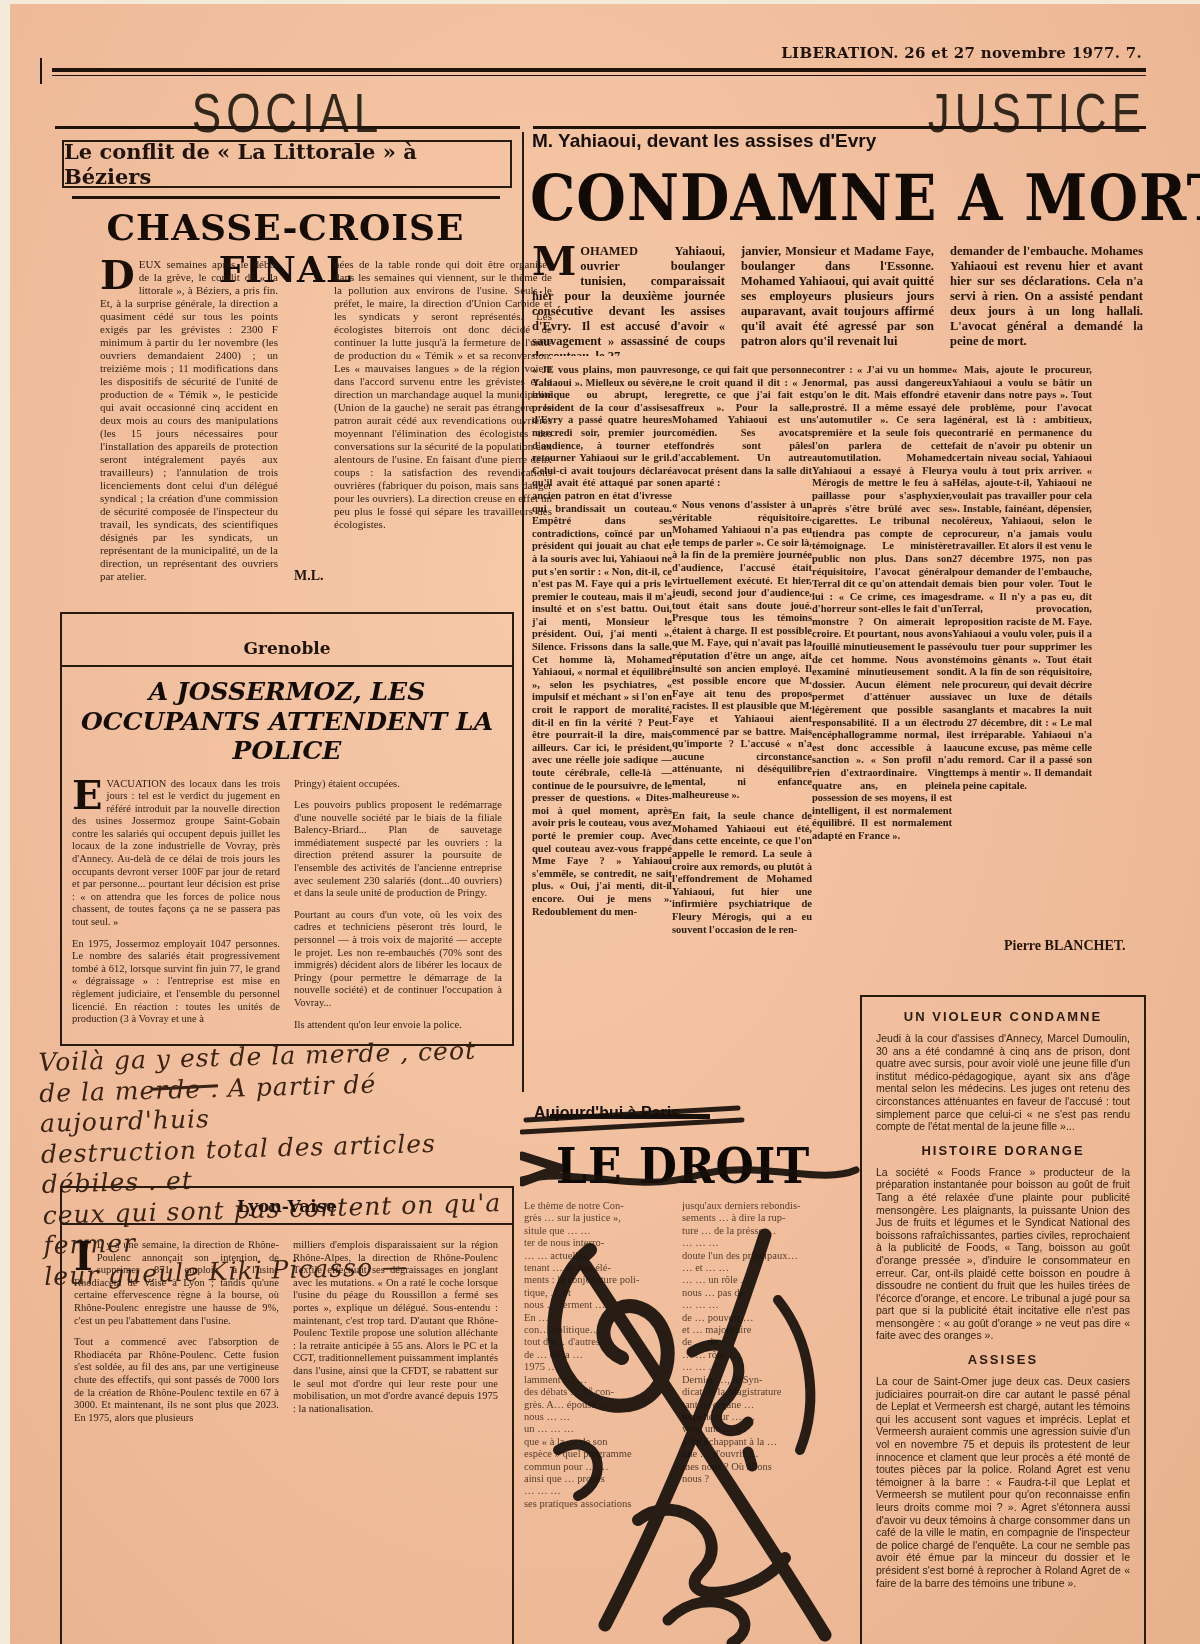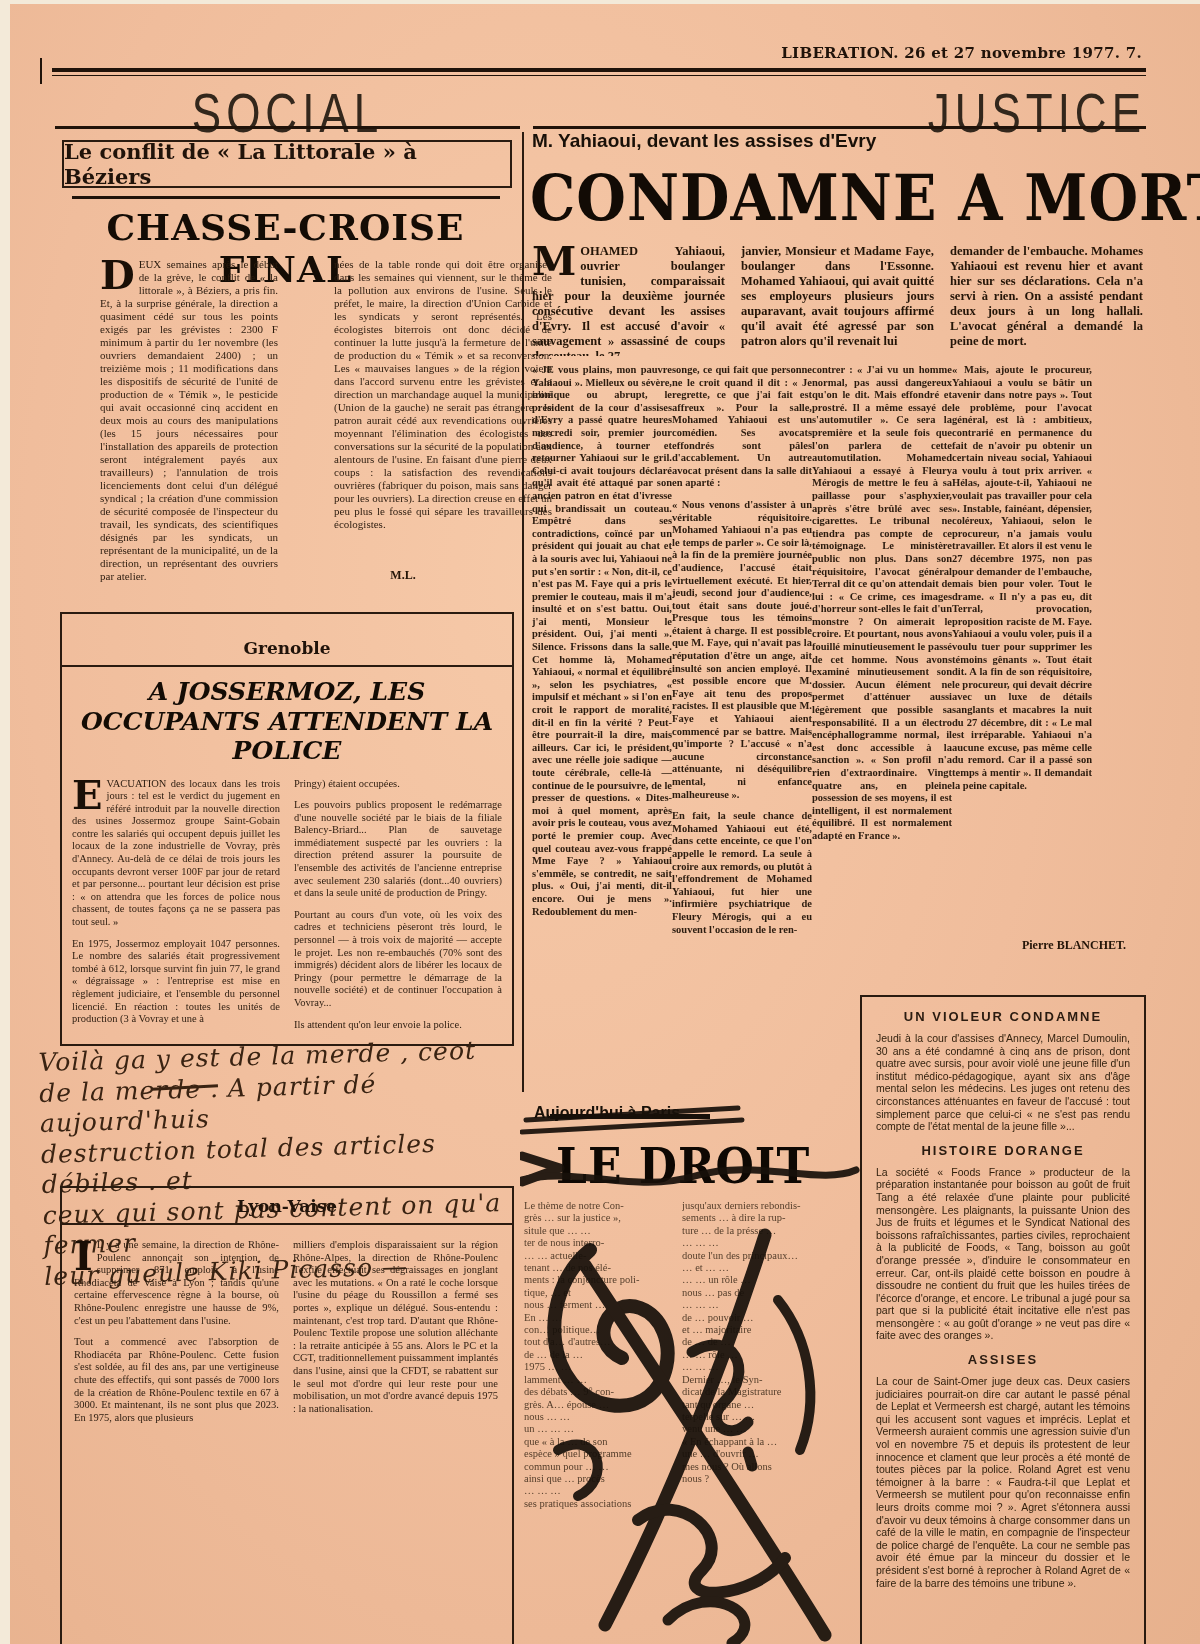--- a/index.html
+++ b/index.html
@@ -29,21 +29,21 @@
   .cols{display:flex;}
   .col{overflow:hidden;}
   .col p{margin:0 0 9px;text-align:justify;}
   .serif-body{font-size:11px;line-height:13px;color:#2c1c0f;margin-left:40px;}
   .serif-body-sm{font-size:10.5px;line-height:12.6px;color:#2c1c0f;}
   .bold-intro{font-weight:bold;font-size:12.5px;line-height:15px;color:#241508;}
   .dropcap p:first-child::first-letter{float:left;font-family:"DejaVu Serif",serif;font-weight:bold;
       font-size:40px;line-height:30px;padding:2px 4px 0 0;color:#1a0f06;}
   .dropcap-big p:first-child::first-letter{float:left;font-family:"DejaVu Serif",serif;font-weight:bold;
       font-size:52px;line-height:38px;padding:2px 5px 0 0;color:#1a0f06;}
-  .byline{font-weight:bold;font-size:12px;text-align:center;color:#241508;}
+  .byline{font-weight:bold;font-size:14px;text-align:left;color:#241508;}
   
   .sb-title{font-family:"Liberation Sans",sans-serif;font-size:13px;letter-spacing:2px;text-align:center;
             color:#2a1b10;margin:10px 0 8px;font-weight:bold;}
   .sb-body p{font-family:"Liberation Sans",sans-serif;font-size:10.5px;line-height:12.6px;text-align:justify;
              color:#33220f;margin:0 0 8px;}
   
   .graffiti{font-family:"DejaVu Serif",cursive;font-style:italic;color:#3a2312;font-size:25px;
             line-height:1.22;letter-spacing:1px;transform:rotate(-1.6deg);transform-origin:left top;}
   .graffiti p{margin:0;}
   

